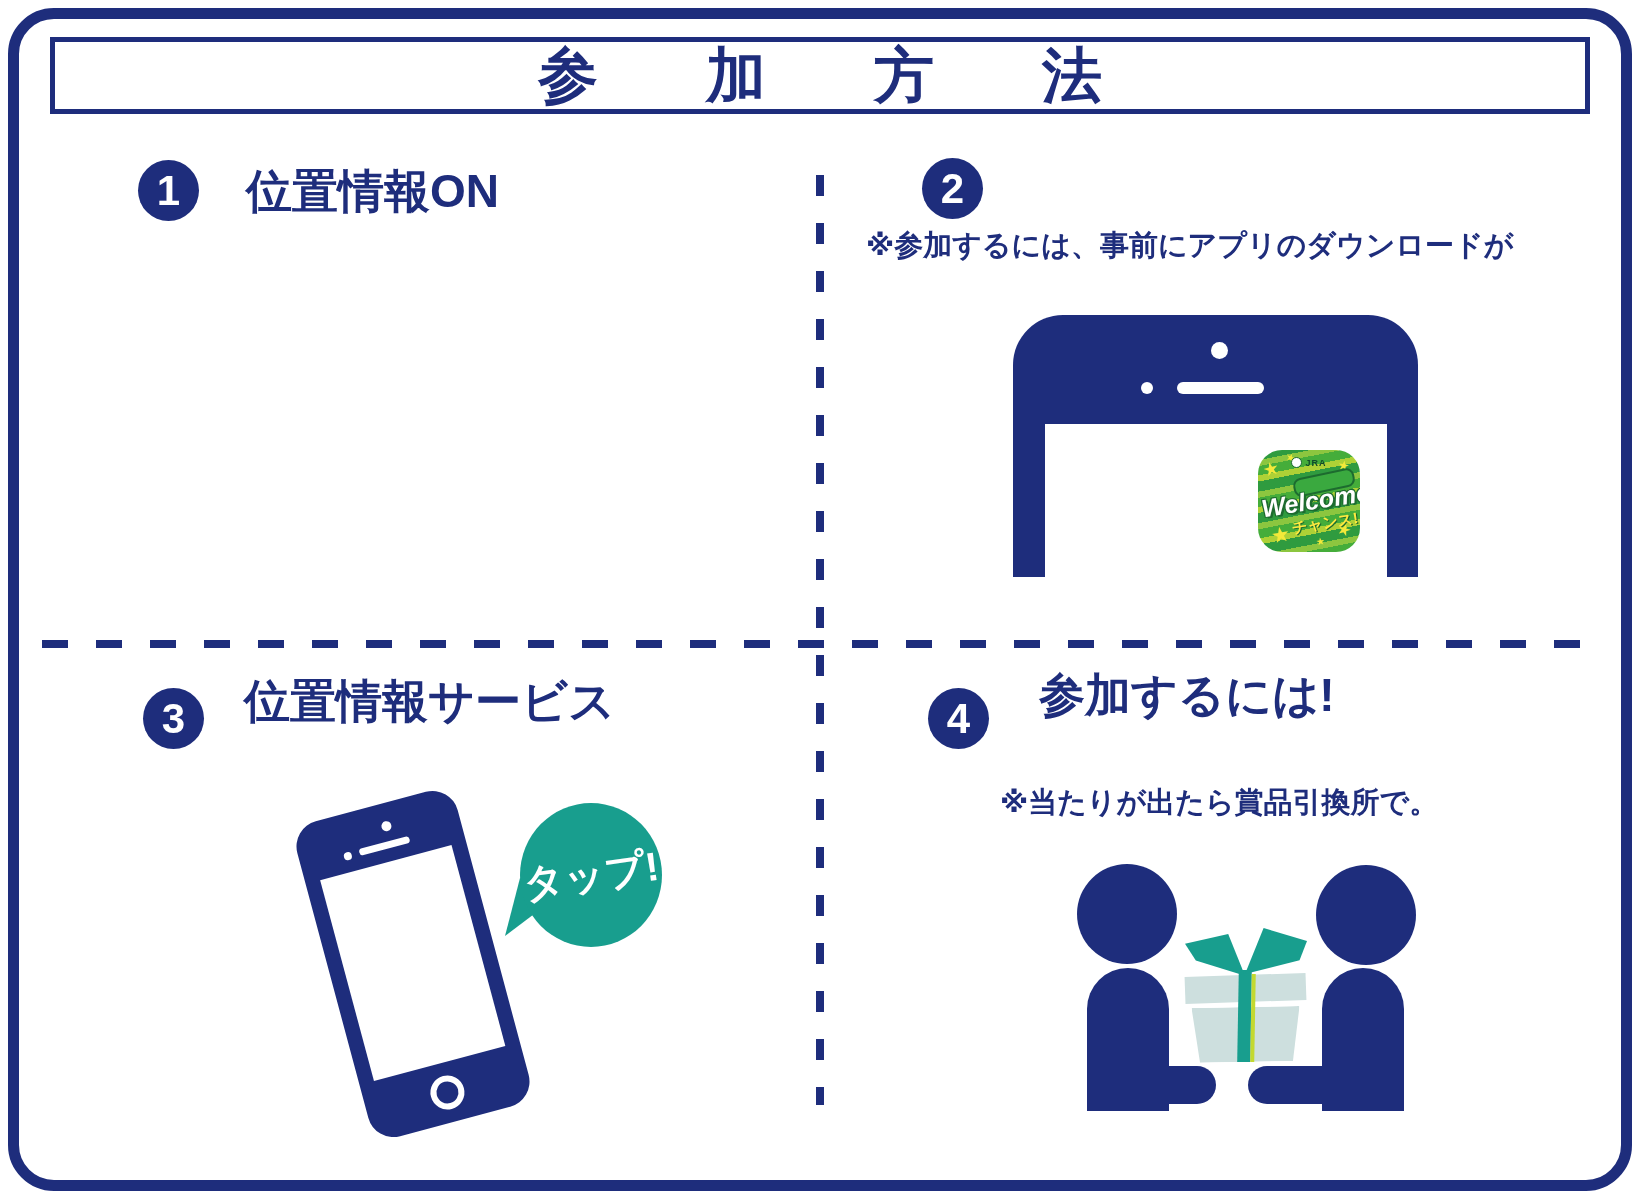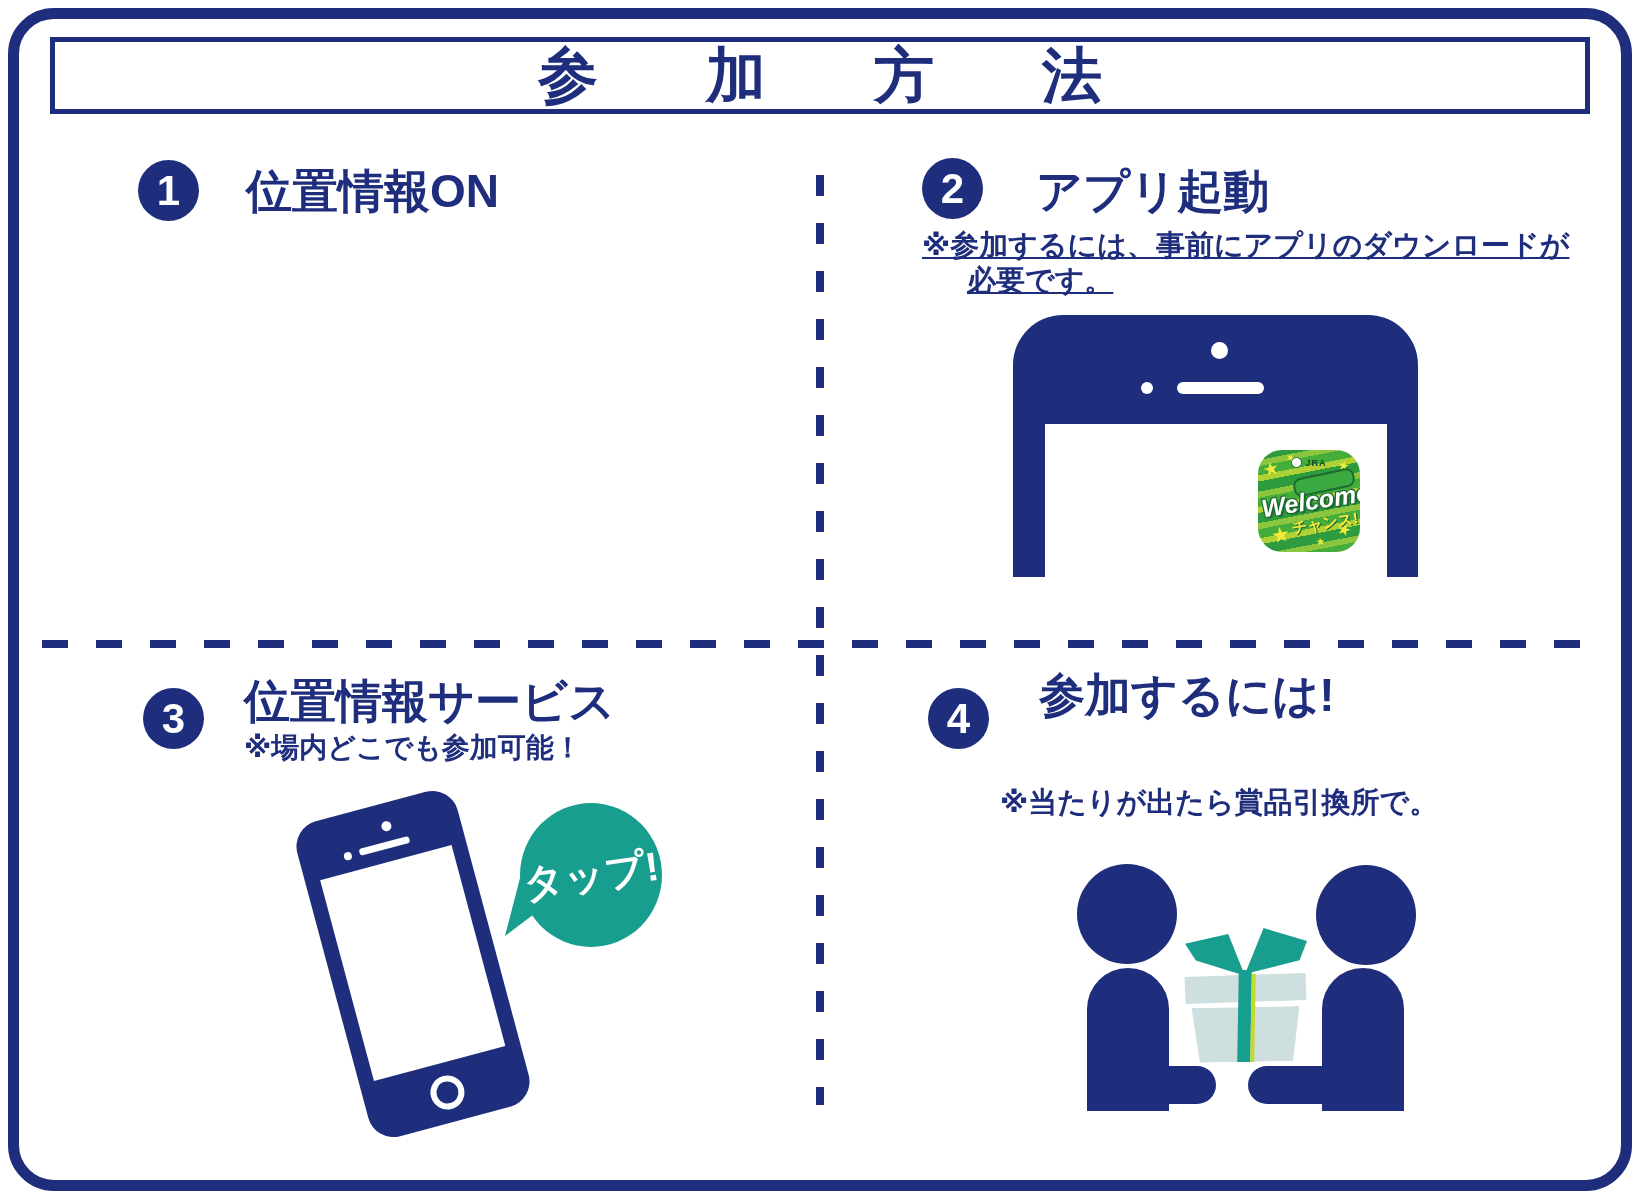--- a/index.html
+++ b/index.html
@@ -45,21 +45,21 @@
   .badge-2{left:922px;top:158px;}
   .badge-3{left:143px;top:688px;}
   .badge-4{left:928px;top:688px;}
   
   .heading{position:absolute;color:var(--navy);font-weight:900;font-size:46px;line-height:1.13;white-space:nowrap;margin-left:36px;}
   .heading-1{left:210px;top:166px;}
   .heading-2{left:1000px;top:166px;}
   .heading-3-block{left:208px;top:676px;}
   .heading-4{left:1003px;top:670px;}
   .note{color:var(--navy);font-weight:bold;font-size:29px;line-height:1.2;white-space:nowrap;}
-  .note-2{position:absolute;left:922px;top:228px;text-decoration:underline;}
+  .note-2{position:absolute;left:866px;top:228px;}
   .note-2 .line-2{padding-left:45px;}
   .subnote-3{font-size:28px;margin-top:3px;}
   .note-4{position:absolute;left:1000px;top:785px;}
   
   .phone-top{position:absolute;background:var(--navy);border-radius:50px 50px 0 0;}
   .phone-1{left:255px;top:318px;width:393px;height:259px;}
   .phone-2{left:1013px;top:315px;width:405px;height:262px;}
   .phone-top .screen{position:absolute;bottom:0;background:#fff;}
   .phone-1 .screen{left:33px;width:329px;height:150px;}
   .phone-2 .screen{left:32px;width:342px;height:153px;}
@@ -160,24 +160,22 @@
 
   <div class="badge badge-1">
     <span>1</span>
   </div>
   <div class="heading heading-1">位置情報ON</div>
 
 
   <div class="badge badge-2">
     <span>2</span>
   </div>
-  <div class="heading heading-2">アプリ起動</div>
   <div class="note note-2">
     <div class="line-1">※参加するには、事前にアプリのダウンロードが</div>
-    <div class="line-2">必要です。</div>
   </div>
 
   <div class="phone-top phone-2">
     <div class="cam-dot"></div>
     <div class="sensor-dot"></div>
     <div class="speaker"></div>
     <div class="screen">
       <div class="app-icon">
         <span class="star" style="left:5px;top:10px;font-size:18px;transform:rotate(-15deg);">★</span>
         <span class="star" style="left:28px;top:3px;font-size:10px;transform:rotate(20deg);">★</span>
@@ -195,21 +193,20 @@
         <div class="app-chance">チャンス!</div>
       </div>
     </div>
   </div>
 
   <div class="badge badge-3">
     <span>3</span>
   </div>
   <div class="heading heading-3-block">
     <div>位置情報サービス</div>
-    <div class="note subnote-3">※場内どこでも参加可能！</div>
   </div>
 
   <div class="phone-tilt">
     <div class="p3-cam"></div>
     <div class="p3-sensor"></div>
     <div class="p3-speaker"></div>
     <div class="p3-screen"></div>
     <div class="p3-home"></div>
   </div>
   <div class="bubble-tail"></div>

